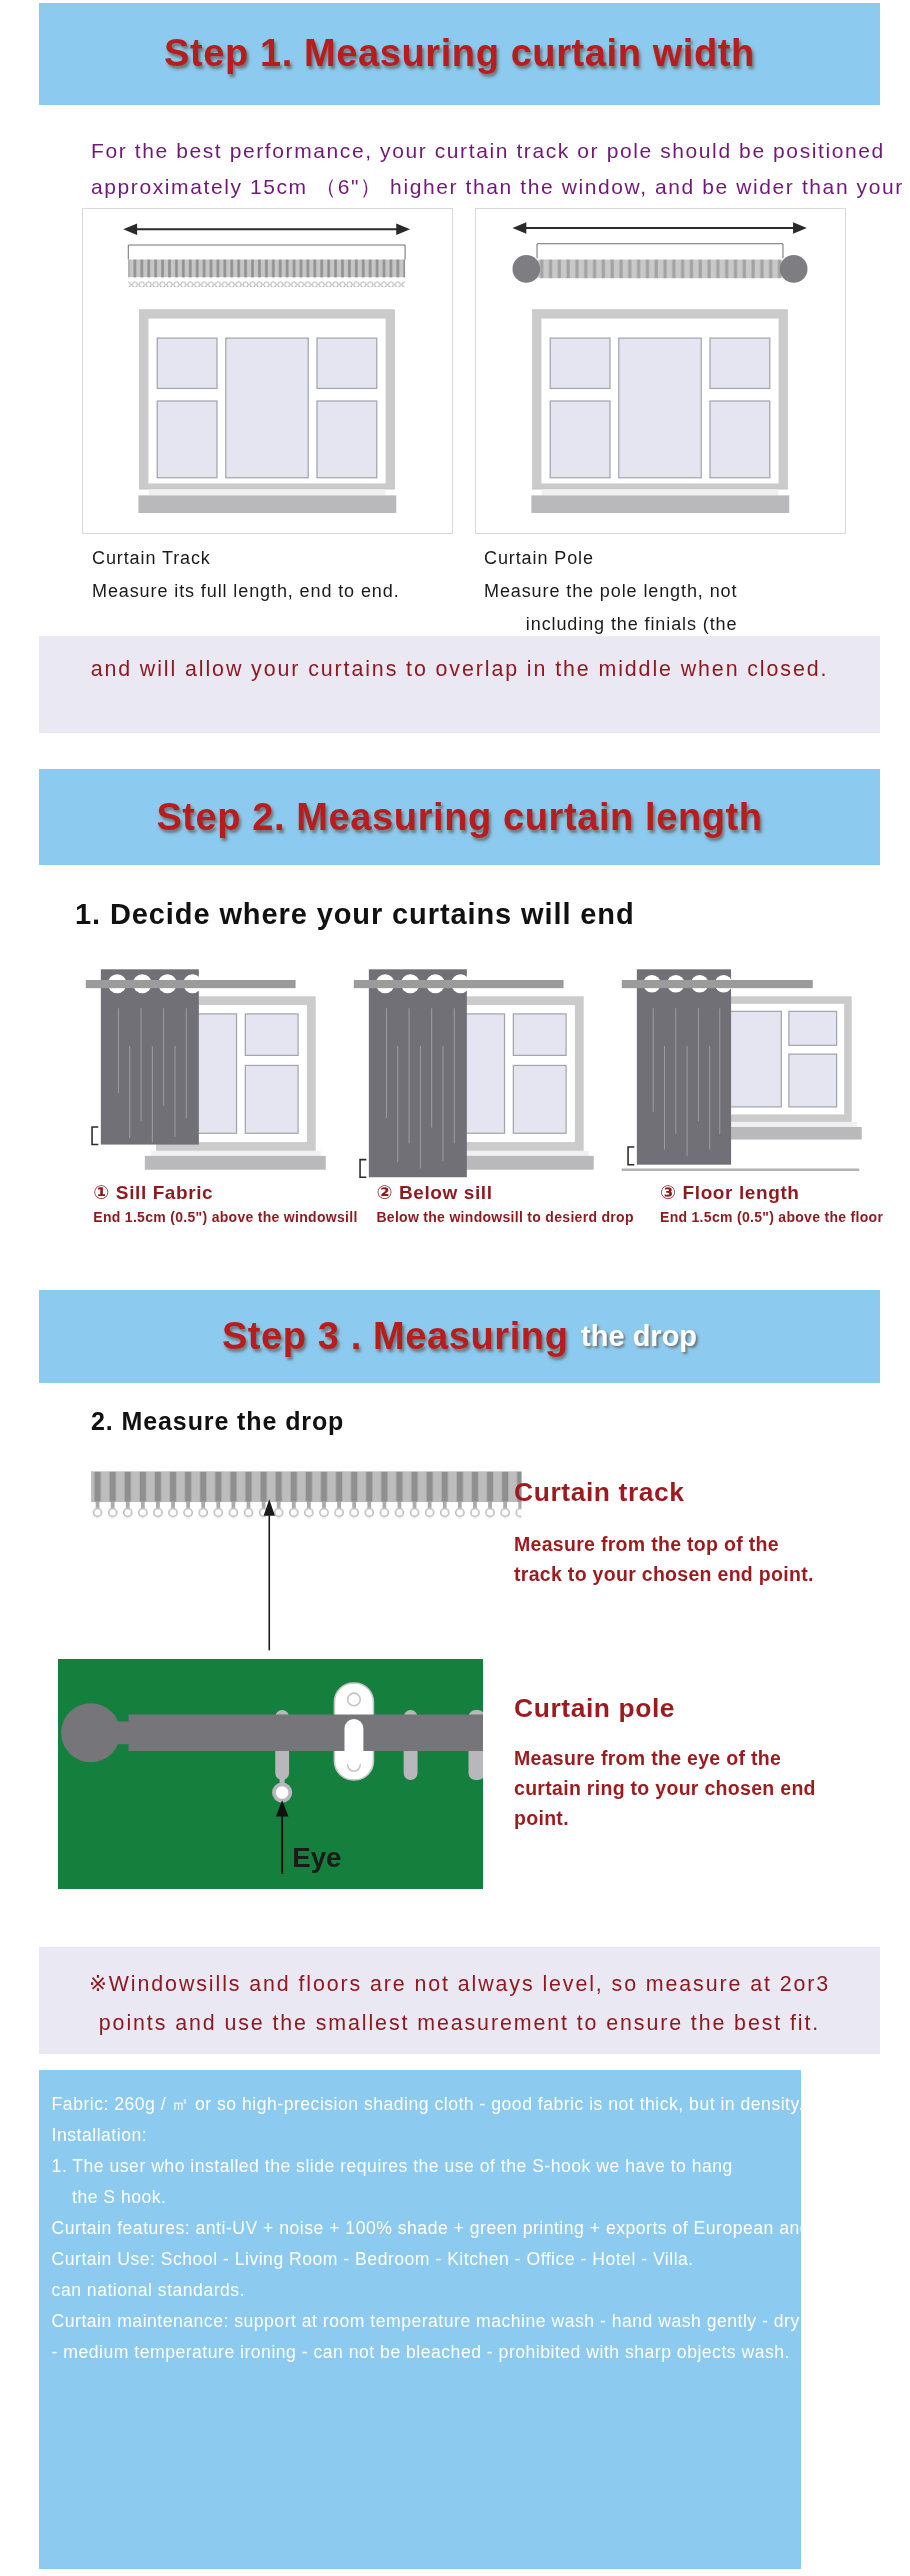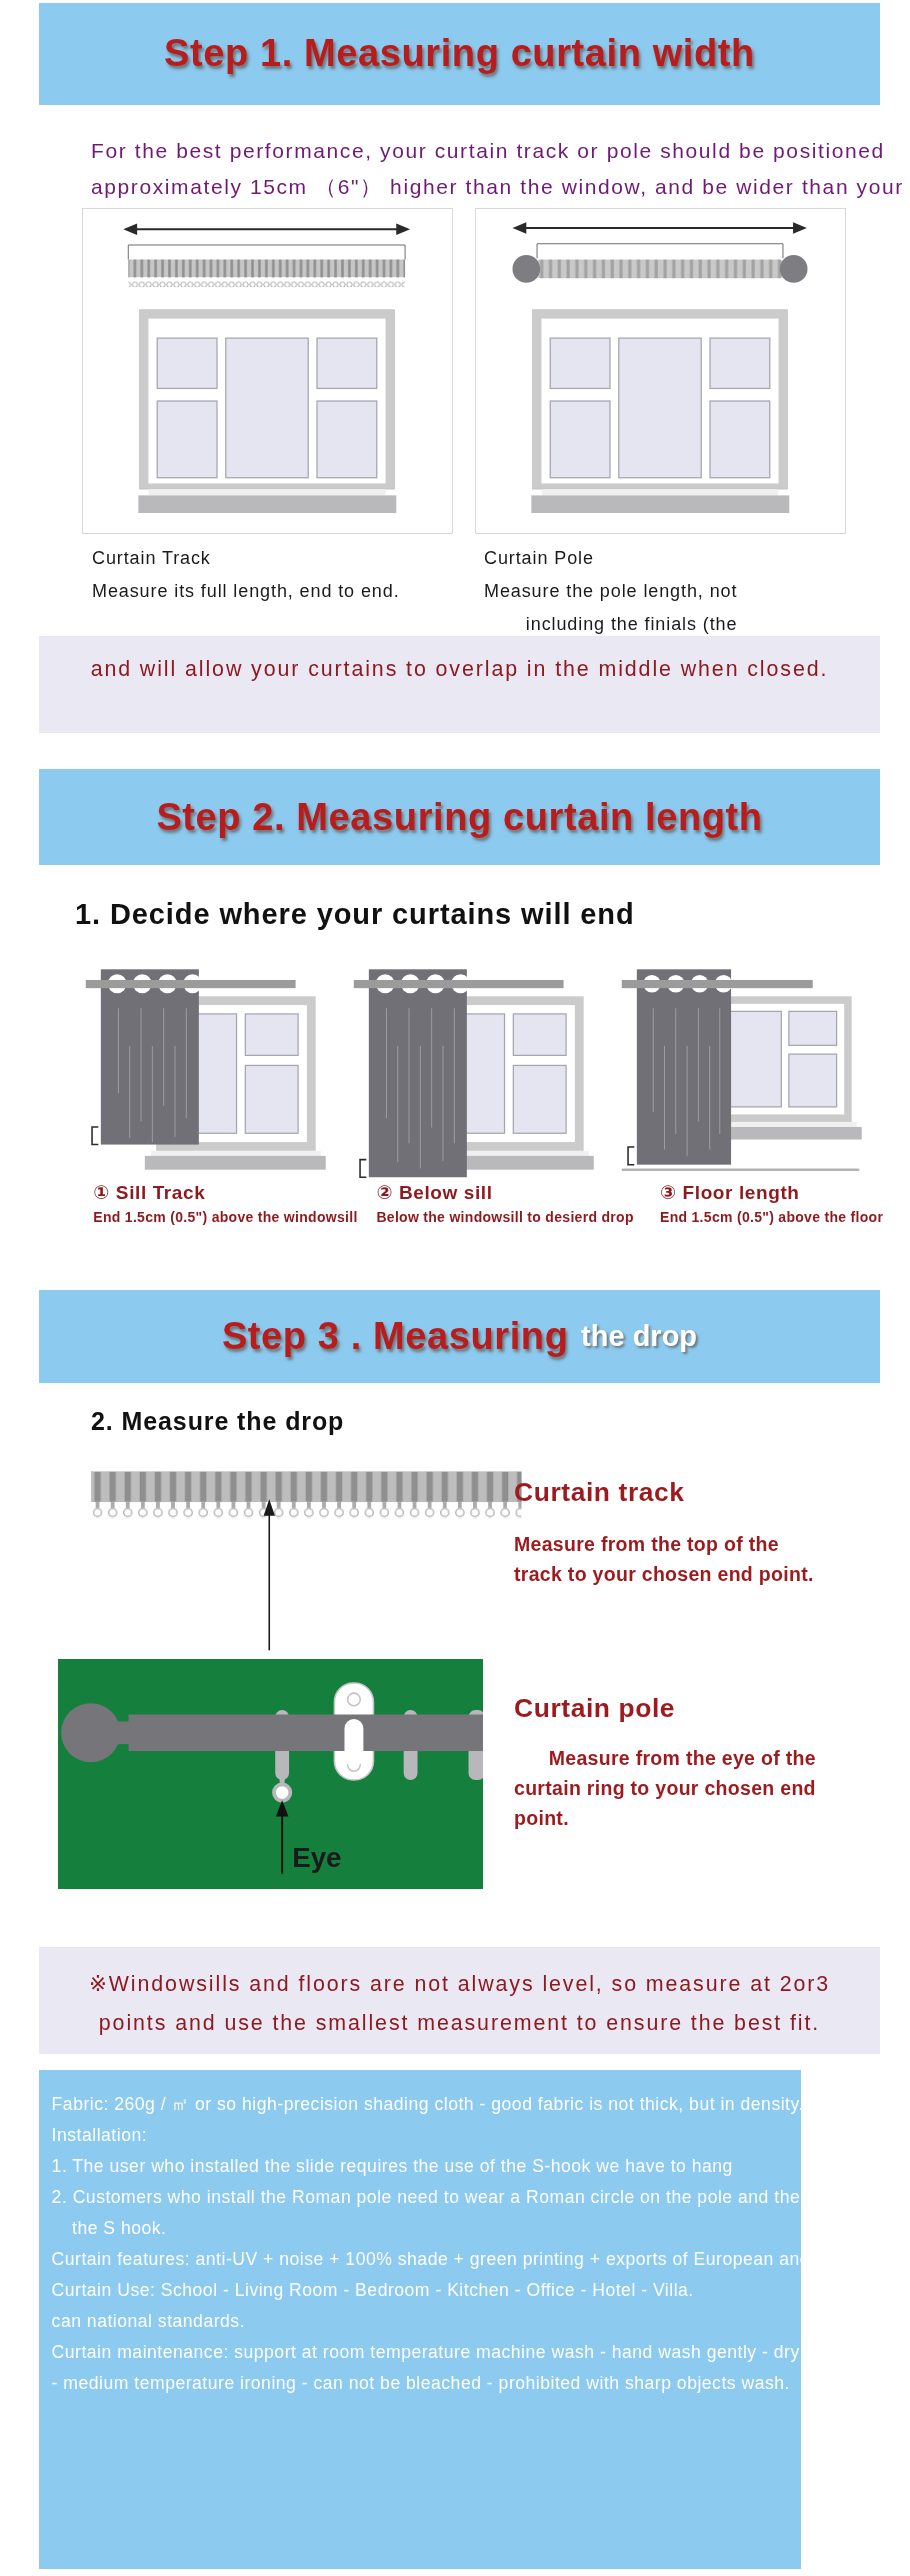--- a/index.html
+++ b/index.html
@@ -174,21 +174,21 @@
           <line x1="76" y1="135" x2="76" y2="282"></line>
         <line x1="94" y1="75" x2="94" y2="255"></line>
           <line x1="112" y1="135" x2="112" y2="288"></line>
         <line x1="130" y1="75" x2="130" y2="230"></line>
           <line x1="148" y1="135" x2="148" y2="280"></line>
         <line x1="166" y1="75" x2="166" y2="250"></line>
       </g>
       <polyline points="26,264 16,264 16,292 26,292" fill="none" stroke="#2b2b2b" stroke-width="2.5"></polyline>
     </svg>
     <div style="padding-left:11.3px;margin-top:3.8px;">
-      <div class="d2cap-title">① Sill Track</div>
+      <div class="d2cap-title">① Sill Fabric</div>
       <div class="d2cap-sub">End 1.5cm (0.5") above the windowsill</div>
     </div>
   </div>
 
   <div class="abs d2col" style="top:961px;left:350px;">
     <svg width="245" height="217" viewBox="0 0 390 345">
       <rect x="118" y="56" width="254" height="246" fill="#cbcbcb"></rect>
       <rect x="132" y="70" width="226" height="218" fill="#ffffff"></rect>
       <rect x="146" y="84" width="100" height="190" fill="#e5e5f2" stroke="#a5a5b0" stroke-width="2"></rect>
       <rect x="260" y="84" width="84" height="66" fill="#e5e5f2" stroke="#a5a5b0" stroke-width="2"></rect>
@@ -305,35 +305,34 @@
       <rect x="352" y="186" width="8" height="14" fill="#b7b7bc"></rect>
       <circle cx="356" cy="212" r="13" fill="#ffffff" stroke="#b7b7bc" stroke-width="6"></circle>
 
       <line x1="356" y1="341" x2="356" y2="234" stroke="#111111" stroke-width="3"></line>
       <polygon points="356,224 346,250 366,250" fill="#111111"></polygon>
       <text x="372" y="330" font-family="Liberation Sans, DejaVu Sans, sans-serif" font-size="44" font-weight="bold" fill="#1a1a1a">Eye</text>
     </svg>
   </div>
   <div class="abs" style="top:1693px;left:514px;">
     <div class="red-title">Curtain pole</div>
-    <div class="red-body" style="margin-top:19px;text-align:right;">Measure from the eye of the</div>
+    <div class="red-body" style="margin-top:19px;">Measure from the eye of the</div>
     <div class="red-body">curtain ring to your chosen end</div>
     <div class="red-body">point.</div>
   </div>
 
   <div class="abs noteband" style="top:1947px;height:107px;padding-top:17.6px;box-sizing:border-box;">
     <p>※Windowsills and floors are not always level, so measure at 2or3</p>
     <p>points and use the smallest measurement to ensure the best fit.</p>
   </div>
 
   <div class="abs footer" style="top:2070px;height:499px;padding-top:19px;">
     <p>Fabric: 260g / ㎡ or so high-precision shading cloth - good fabric is not thick, but in density.</p>
     <p>Installation:</p>
     <p>1. The user who installed the slide requires the use of the S-hook we have to hang</p>
-    <p>2. Customers who install the Roman pole need to wear a Roman circle on the pole and then use</p>
     <p class="indent">the S hook.</p>
     <p>Curtain features: anti-UV + noise + 100% shade + green printing + exports of European and Ameri-</p>
     <p>Curtain Use: School - Living Room - Bedroom - Kitchen - Office - Hotel - Villa.</p>
     <p>can national standards.</p>
     <p>Curtain maintenance: support at room temperature machine wash - hand wash gently - dry cleaning</p>
     <p>- medium temperature ironing - can not be bleached - prohibited with sharp objects wash.</p>
   </div>
 
 </div>
 

